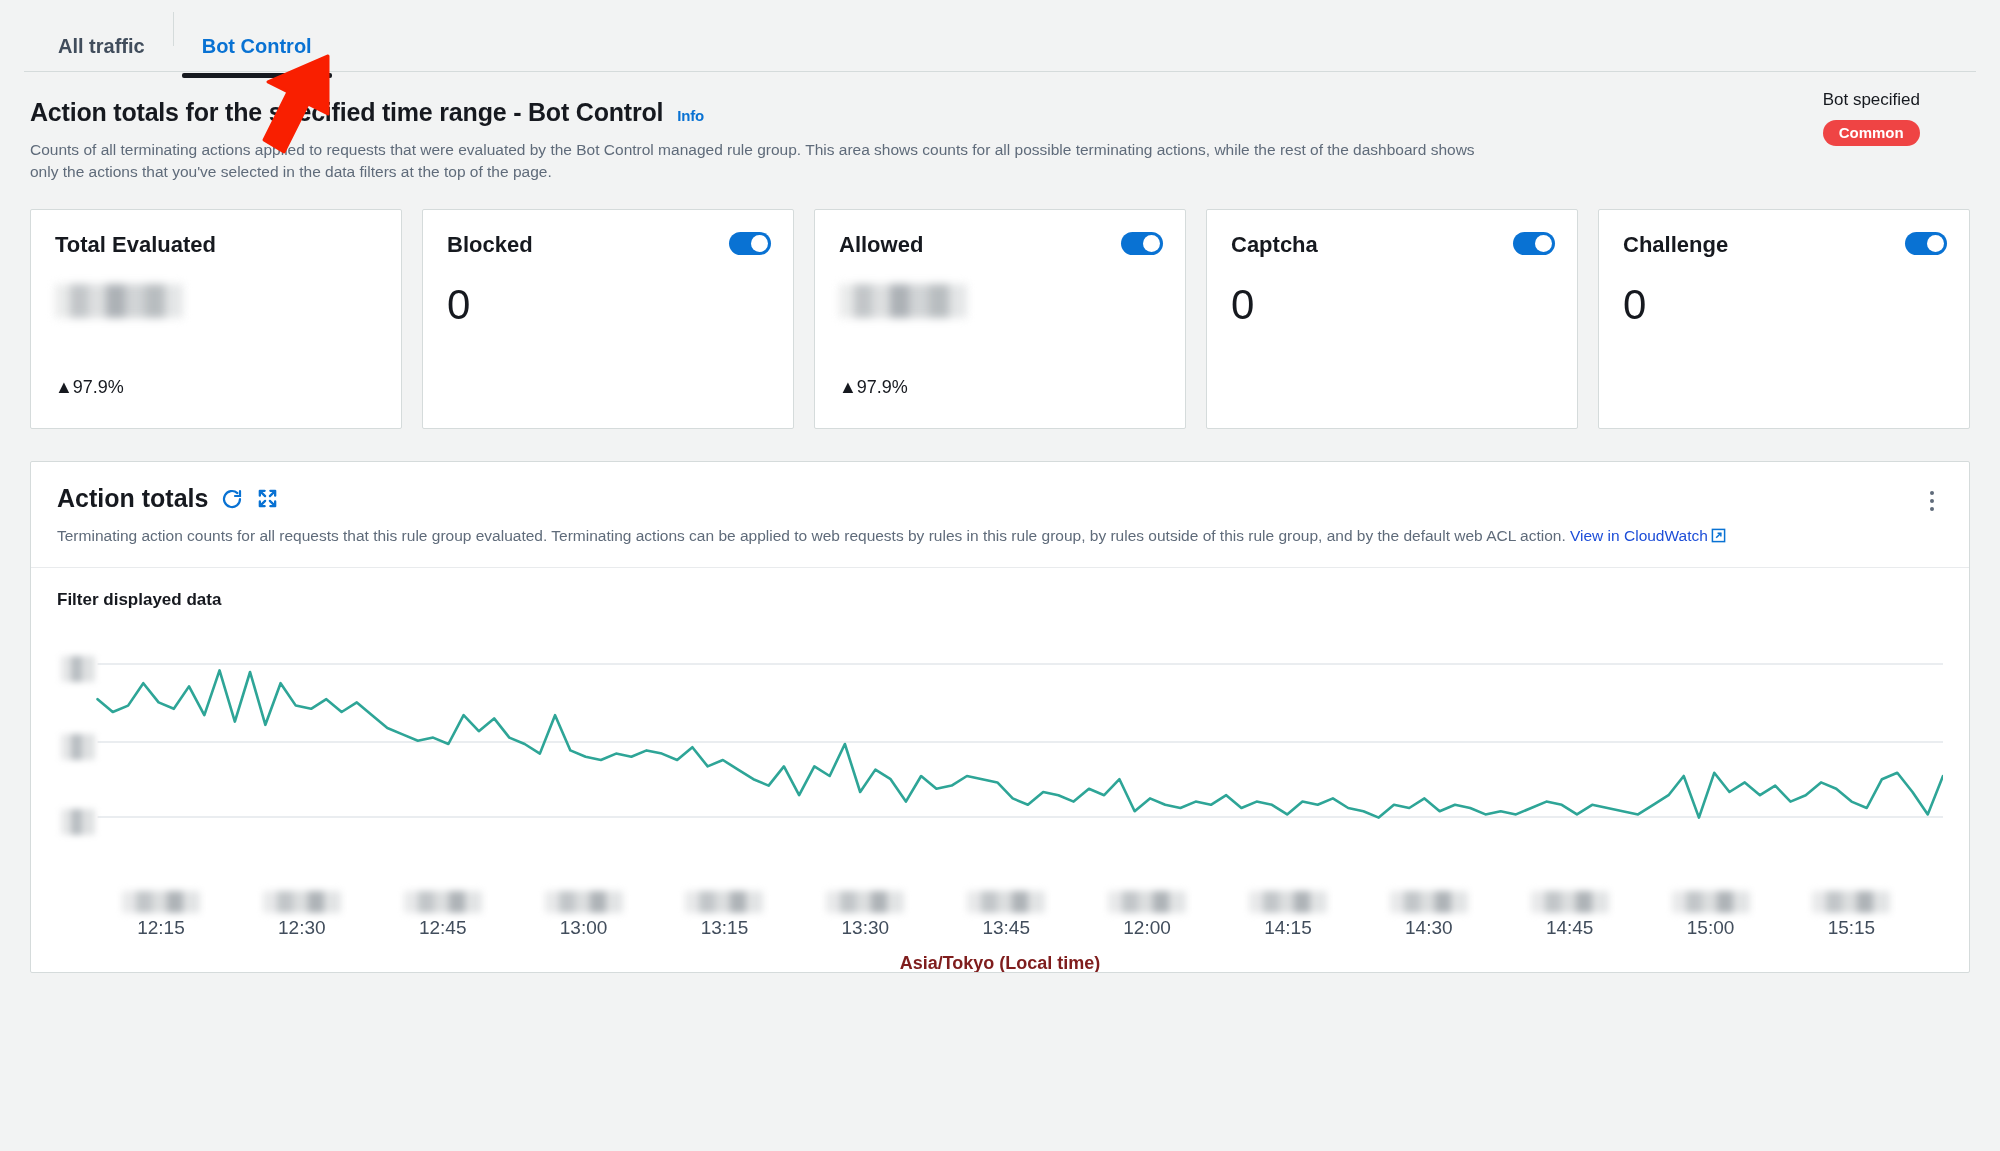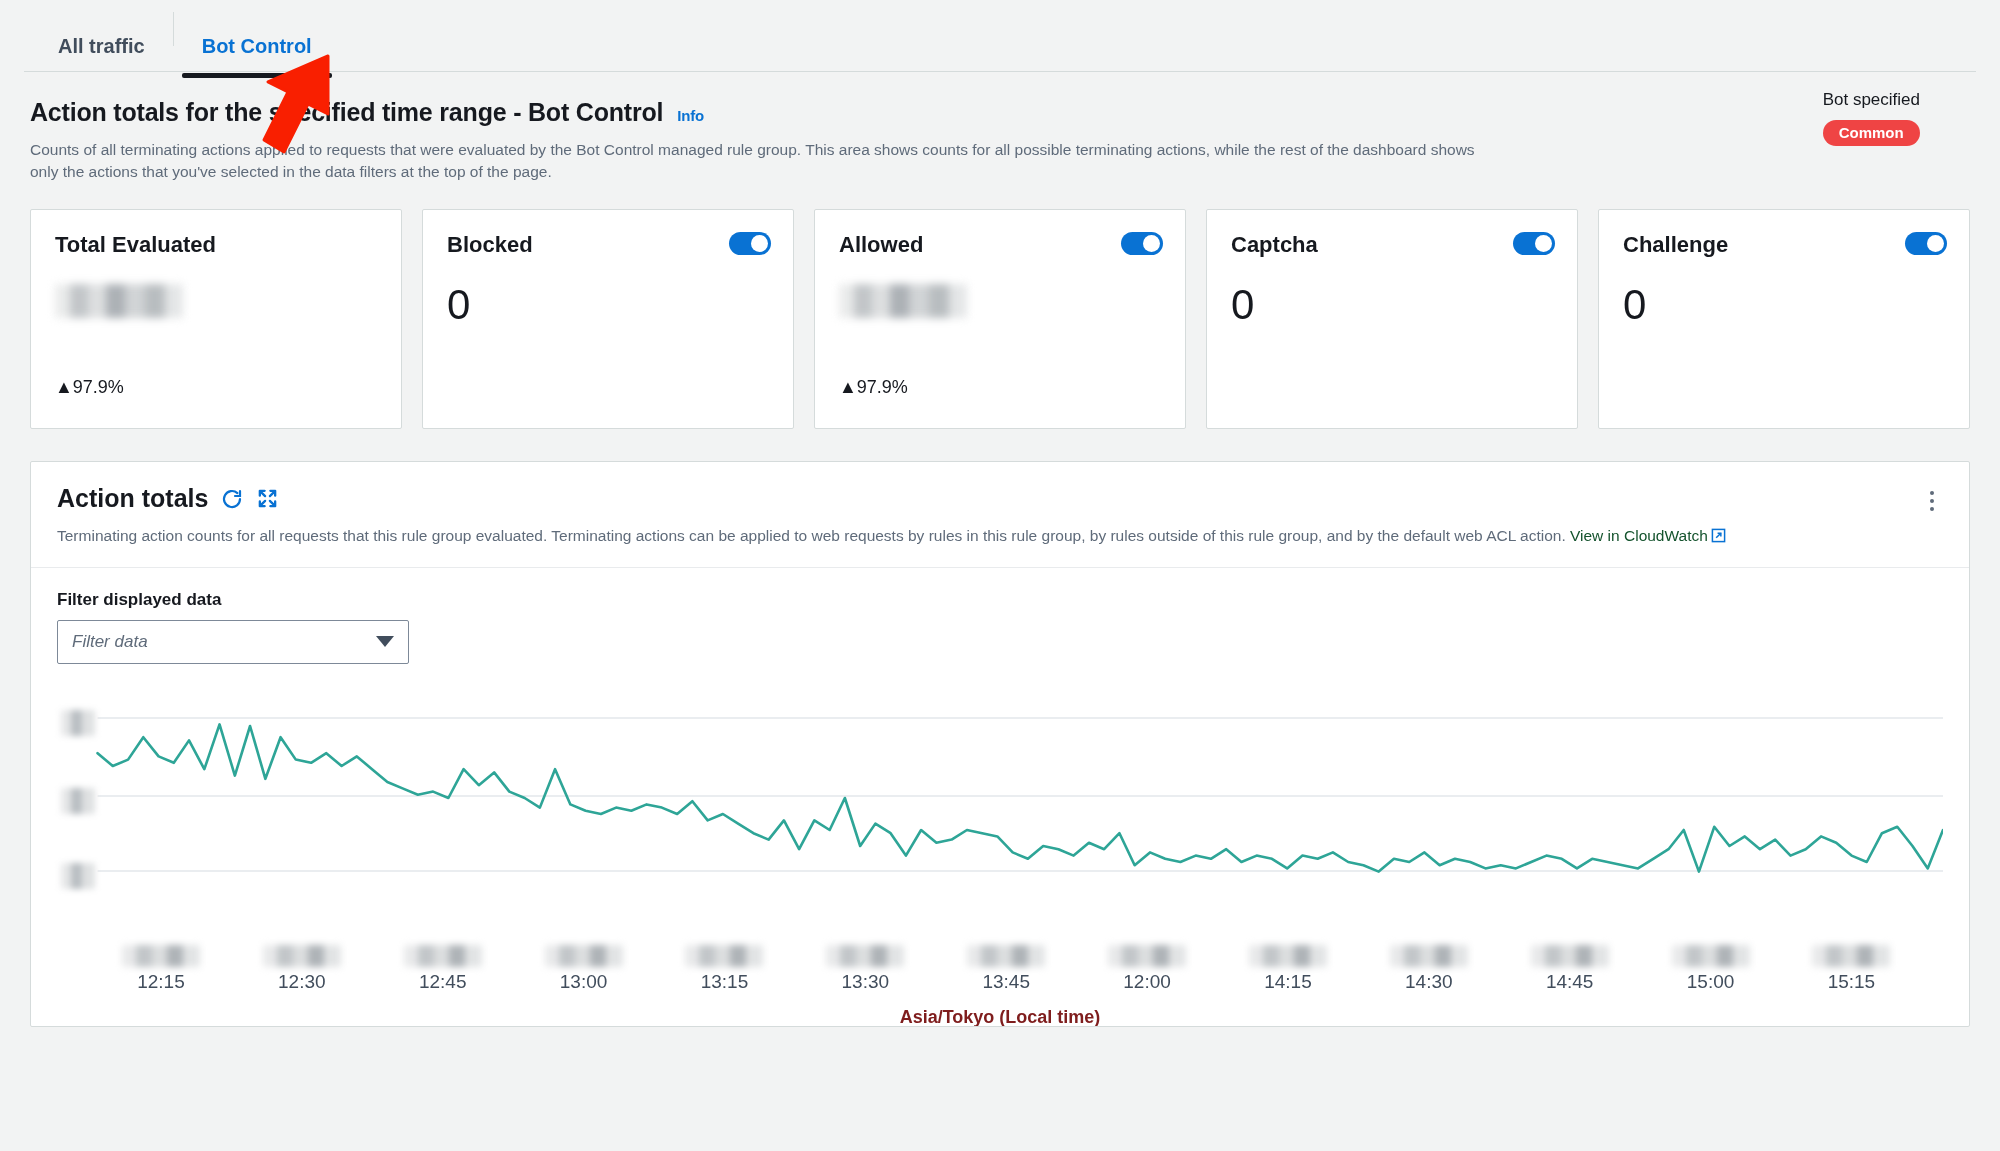--- a/index.html
+++ b/index.html
@@ -70,21 +70,21 @@
 
   
   .panel {
     margin:32px 30px 0 30px; background:#fff; border:1px solid #d5dbdb; border-radius:2px;
     position:relative; overflow:hidden;
   }
   .panel-head { padding:22px 26px 18px 26px; border-bottom:1px solid #e9ebed; position:relative; }
   .panel-title { display:flex; align-items:center; gap:12px; font-size:25px; font-weight:bold; }
   .icon-btn { cursor:pointer; display:inline-flex; align-items:center; }
   .panel-desc { margin-top:12px; font-size:15.5px; color:#5f6b7a; line-height:1.4; }
-  .cw-link { color:#14532d; cursor:pointer; }
+  .cw-link { color:#1d4ed8; cursor:pointer; }
   .ext-icon { display:inline-block; vertical-align:-2px; margin-left:3px; }
   .kebab {
     position:absolute; top:24px; right:26px; width:22px; height:30px; cursor:pointer;
     display:flex; flex-direction:column; justify-content:center; align-items:center; gap:4px;
   }
   .kebab i { width:4px; height:4px; border-radius:50%; background:#5f6b7a; display:block; }
 
   .panel-body { padding:22px 26px 18px 26px; }
   .field-label { font-size:17px; font-weight:bold; color:#16191f; }
   .select {
@@ -208,24 +208,20 @@
     </div>
     <div class="kebab">
       <i></i>
         <i></i>
         <i></i>
     </div>
   </div>
 
   <div class="panel-body">
     <div class="field-label">Filter displayed data</div>
-    <div class="select">
-      <span class="select-text">Filter data</span>
-      <span class="caret"></span>
-    </div>
 
     <div class="chart-wrap">
       <div class="ylab" style="top:2px"></div>
       <div class="ylab" style="top:80px"></div>
       <div class="ylab" style="top:155px"></div>
 
       <svg class="chart-svg" id="chart" viewBox="0 0 1860 235" preserveAspectRatio="none">
         <g id="gridlines">
             <line x1="40" x2="1860" y1="10" y2="10" stroke="#eaedf0" stroke-width="2"></line>
             <line x1="40" x2="1860" y1="88" y2="88" stroke="#eaedf0" stroke-width="2"></line>

